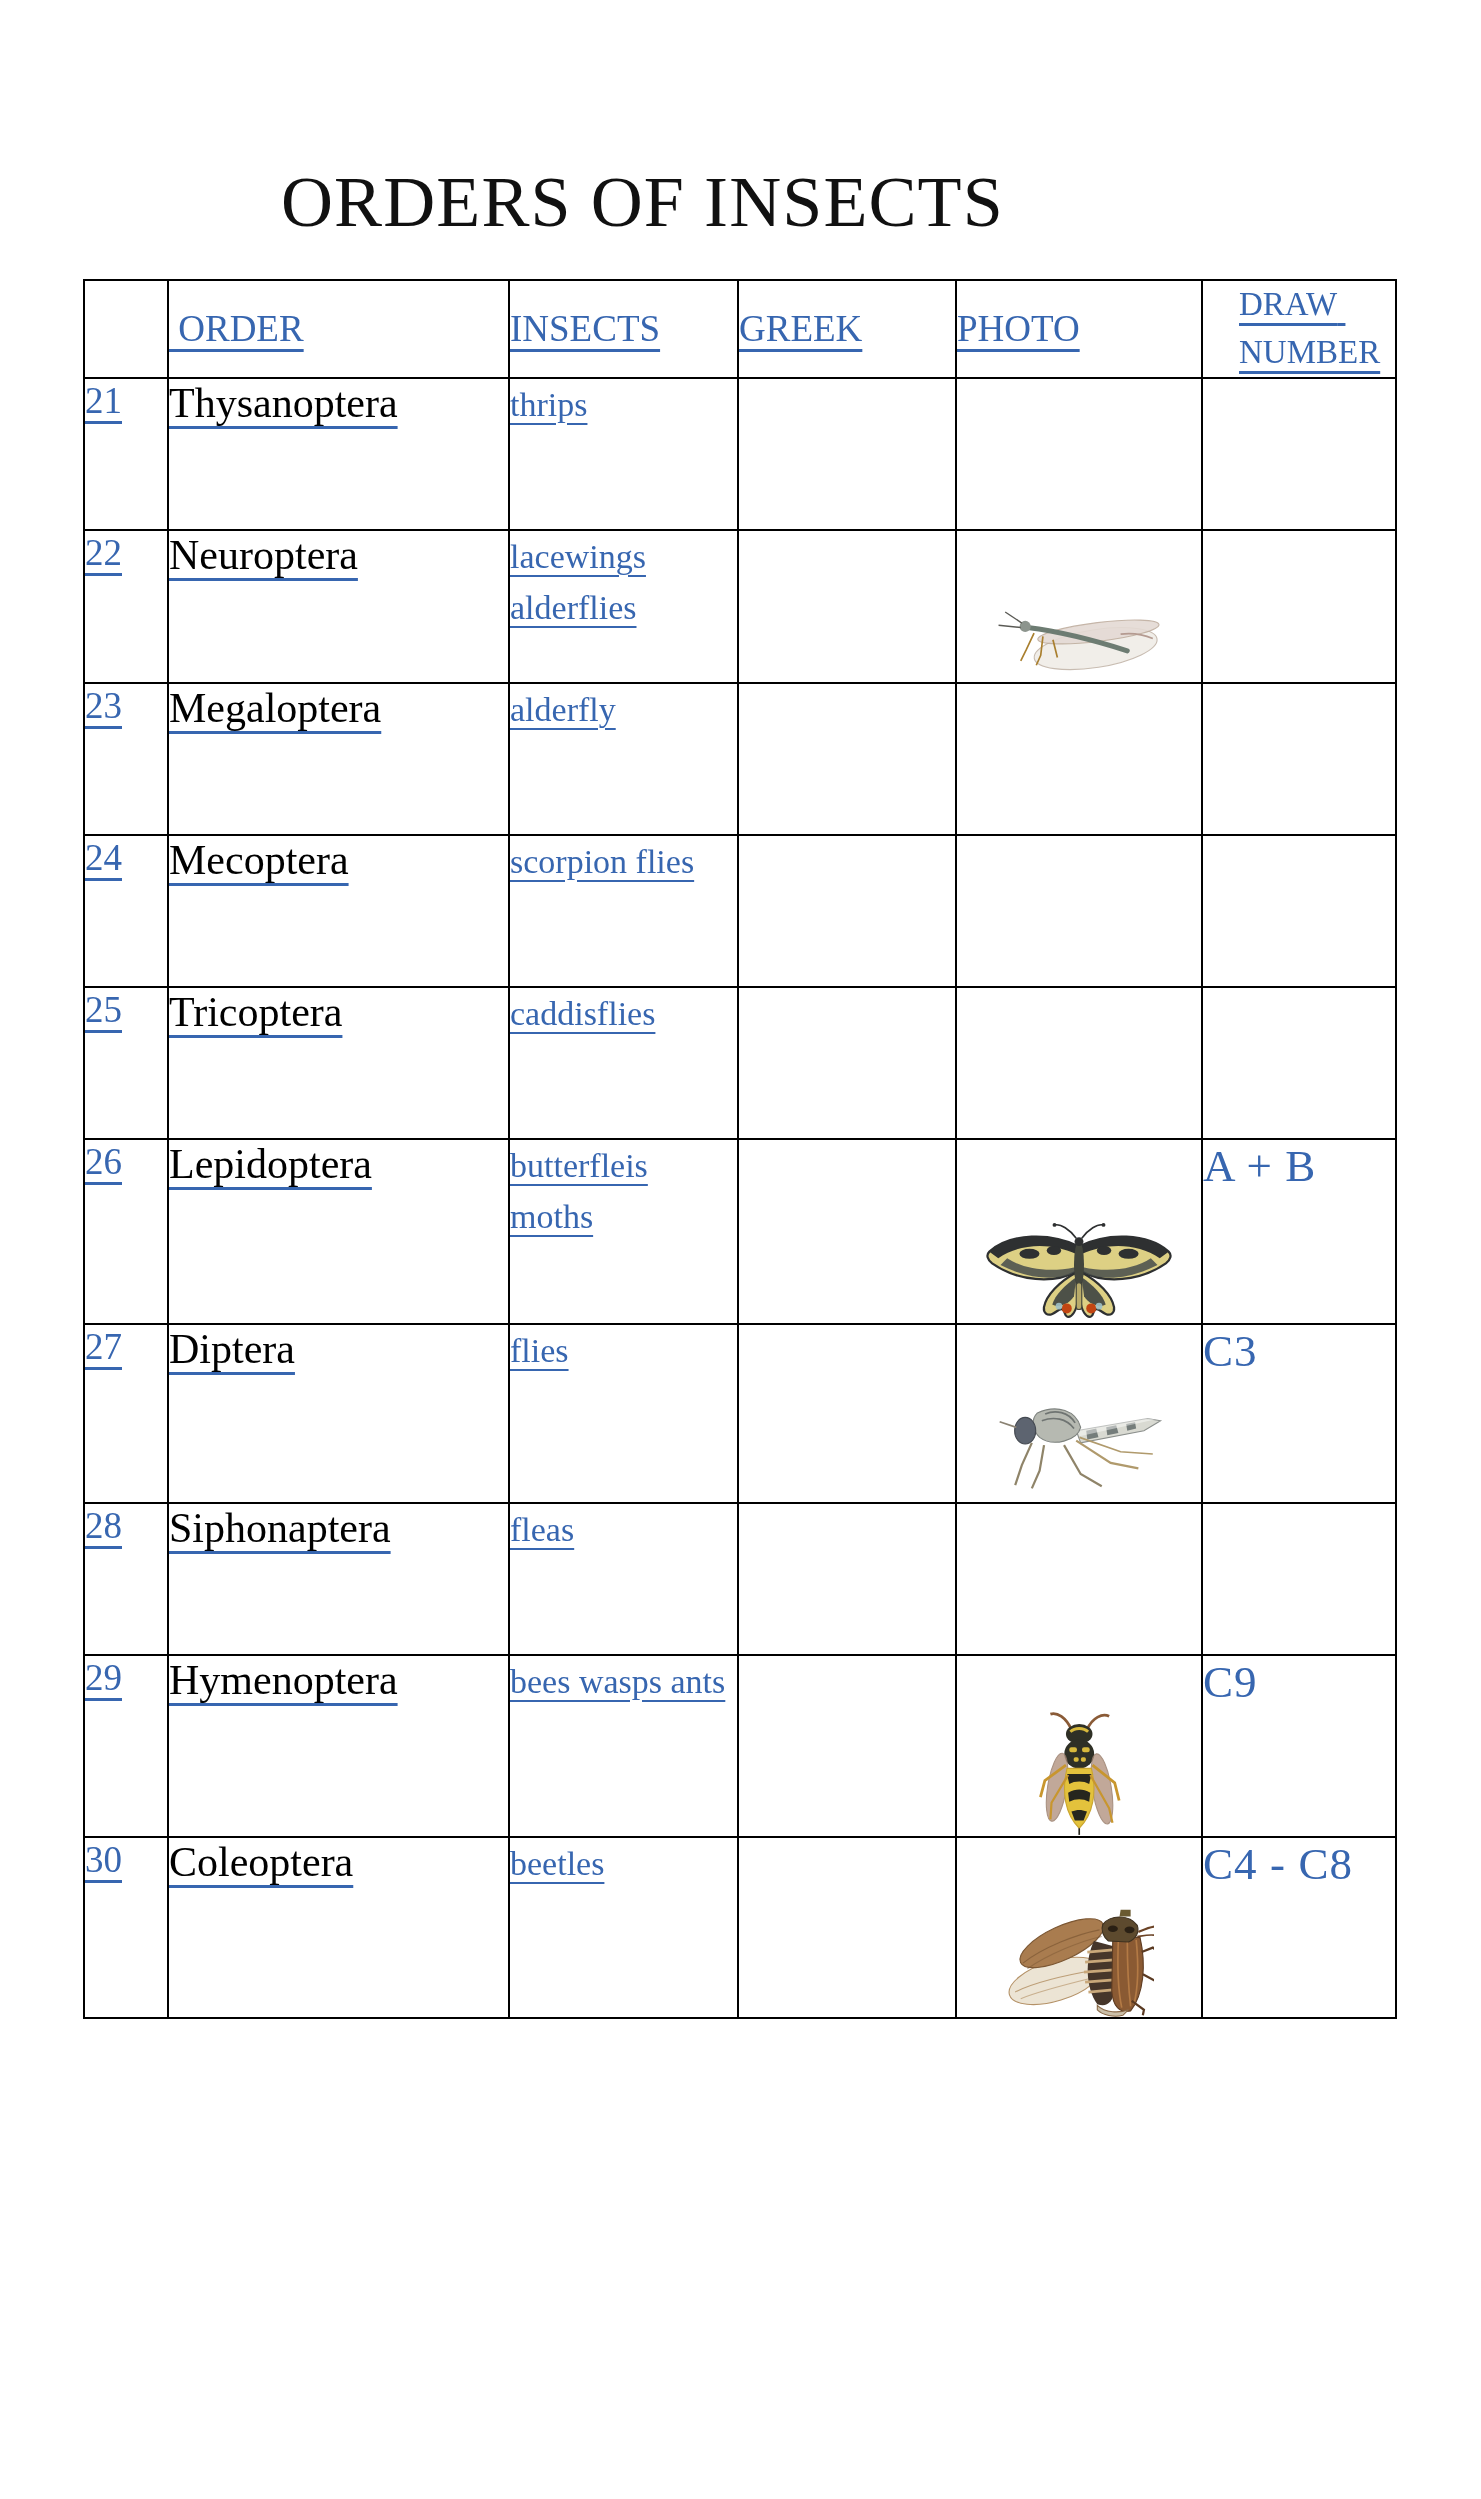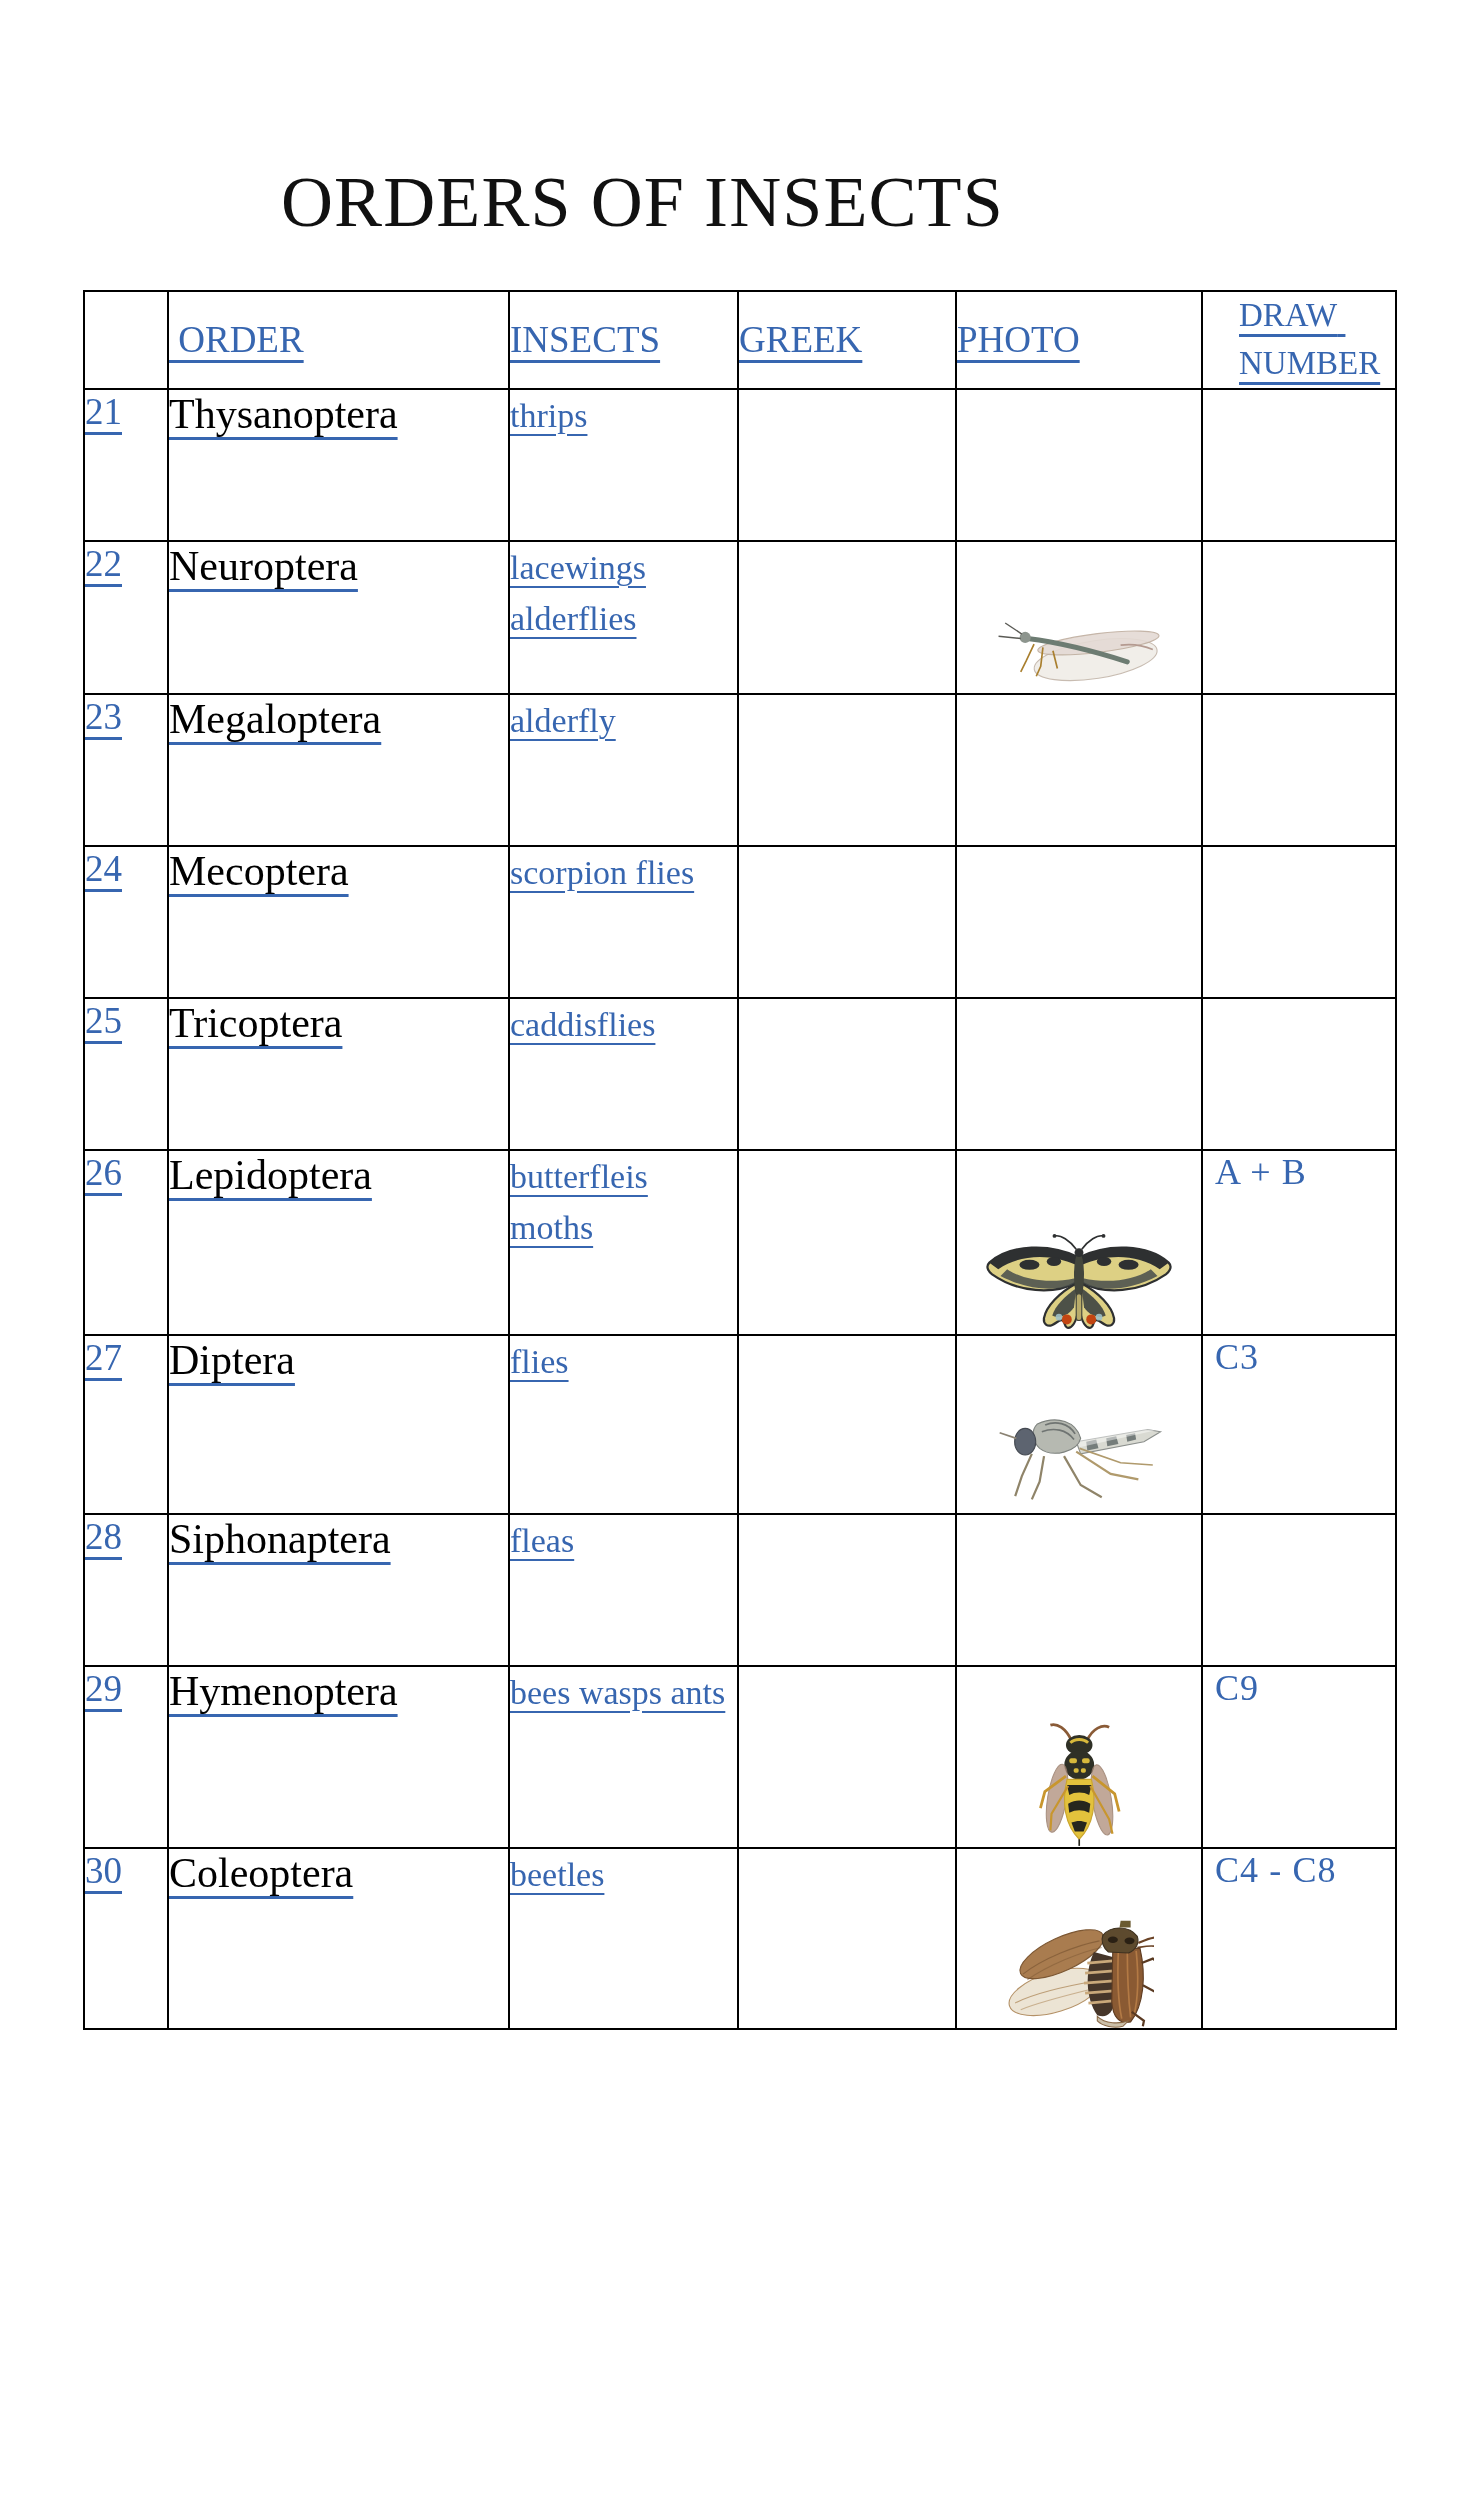--- a/index.html
+++ b/index.html
@@ -1,20 +1,20 @@
 <!DOCTYPE html>
 <html style="--link-blue: #3766b0;font-size:9px"><head>
 <meta charset="utf-8">
 <style>
   html,body{margin:0;padding:0;background:#ffffff;}
   .page{position:relative;width:1481px;height:2500px;background:#ffffff;overflow:hidden;
         font-family:"Liberation Serif","DejaVu Serif",serif;color:#000;}
   .doc-title{position:absolute;left:281px;top:161px;font-size:72px;letter-spacing:1.1px;
              color:#111;white-space:nowrap;}
-  table.orders{position:absolute;left:83px;top:290px;width:1313px;border-collapse:collapse;
+  table.orders{position:absolute;left:83px;top:279px;width:1313px;border-collapse:collapse;
                table-layout:fixed;}
   table.orders td,table.orders th{border:2.8px solid #000;vertical-align:top;overflow:hidden;
                padding:0;font-weight:normal;text-align:left;background:#fff;}
   tr.hdr-row{height:84px;}
   tr.data-row{height:152px;}
   th{vertical-align:middle !important;}
   .link{color:var(--link-blue,#3766b0);text-decoration:underline;
         text-decoration-thickness:2.8px;text-underline-offset:7.8px;
         text-decoration-color:var(--link-blue,#3766b0);}
   .hdr-label{font-size:37px;line-height:1.45;display:inline-block;white-space:pre-wrap;}
@@ -28,21 +28,21 @@
   .num-link{font-size:37px;color:var(--link-blue,#3766b0);
             text-decoration:underline;text-decoration-thickness:2.8px;text-underline-offset:7.8px;}
   .order-cell{padding:14.4px 0 0 7.8px;}
   .order-name{font-size:42px;color:#000;text-decoration:underline;
               text-decoration-thickness:3.3px;text-underline-offset:9px;
               text-decoration-color:var(--link-blue,#3766b0);}
   .eng-cell{padding:19px 10px 0 11px;}
   .eng-name{font-size:34px;line-height:1.5;color:var(--link-blue,#3766b0);
             text-decoration:underline;text-decoration-thickness:2.2px;text-underline-offset:6.7px;}
   .draw-cell{padding:20px 0 0 11px;}
-  .draw-val{font-size:36px;color:var(--link-blue,#3766b0);letter-spacing:1.1px;margin-left:12px;}
+  .draw-val{font-size:45px;color:var(--link-blue,#3766b0);letter-spacing:1.1px;}
   .photo-cell{text-align:center;}
   .photo-cell svg{display:block;margin:0 auto;}
   .m-lacewing{margin-top:62px !important;}
   .m-butterfly{margin-top:77px !important;}
   .m-fly{margin-top:71px !important;}
   .m-wasp{margin-top:47px !important;}
   .m-beetle{margin-top:43px !important;}
 </style>
 </head>
 <body>

